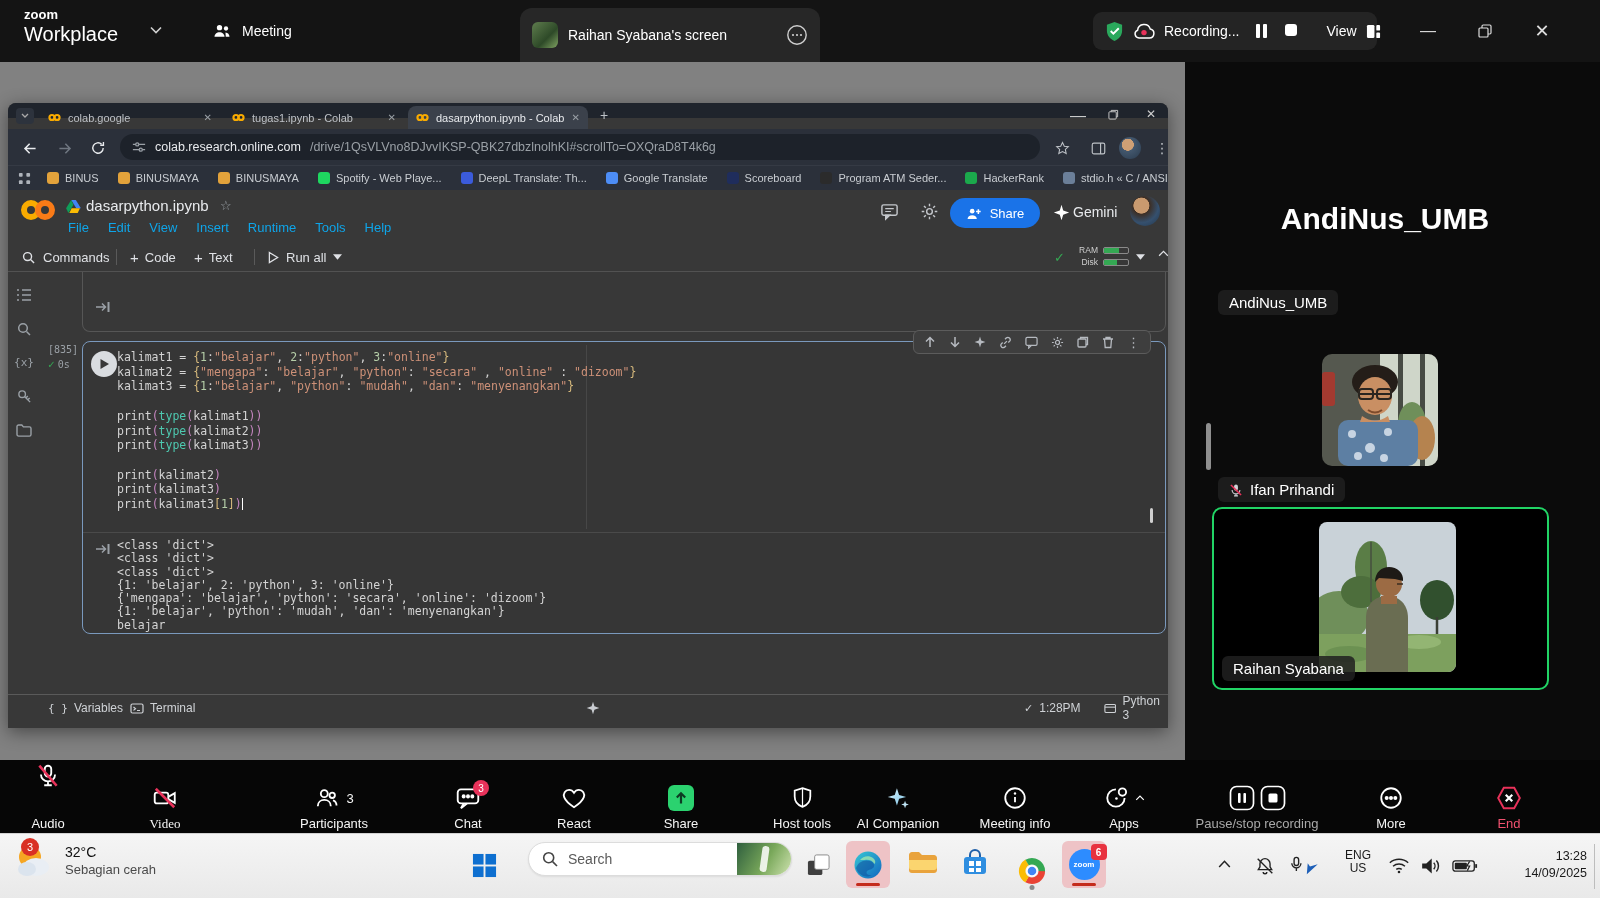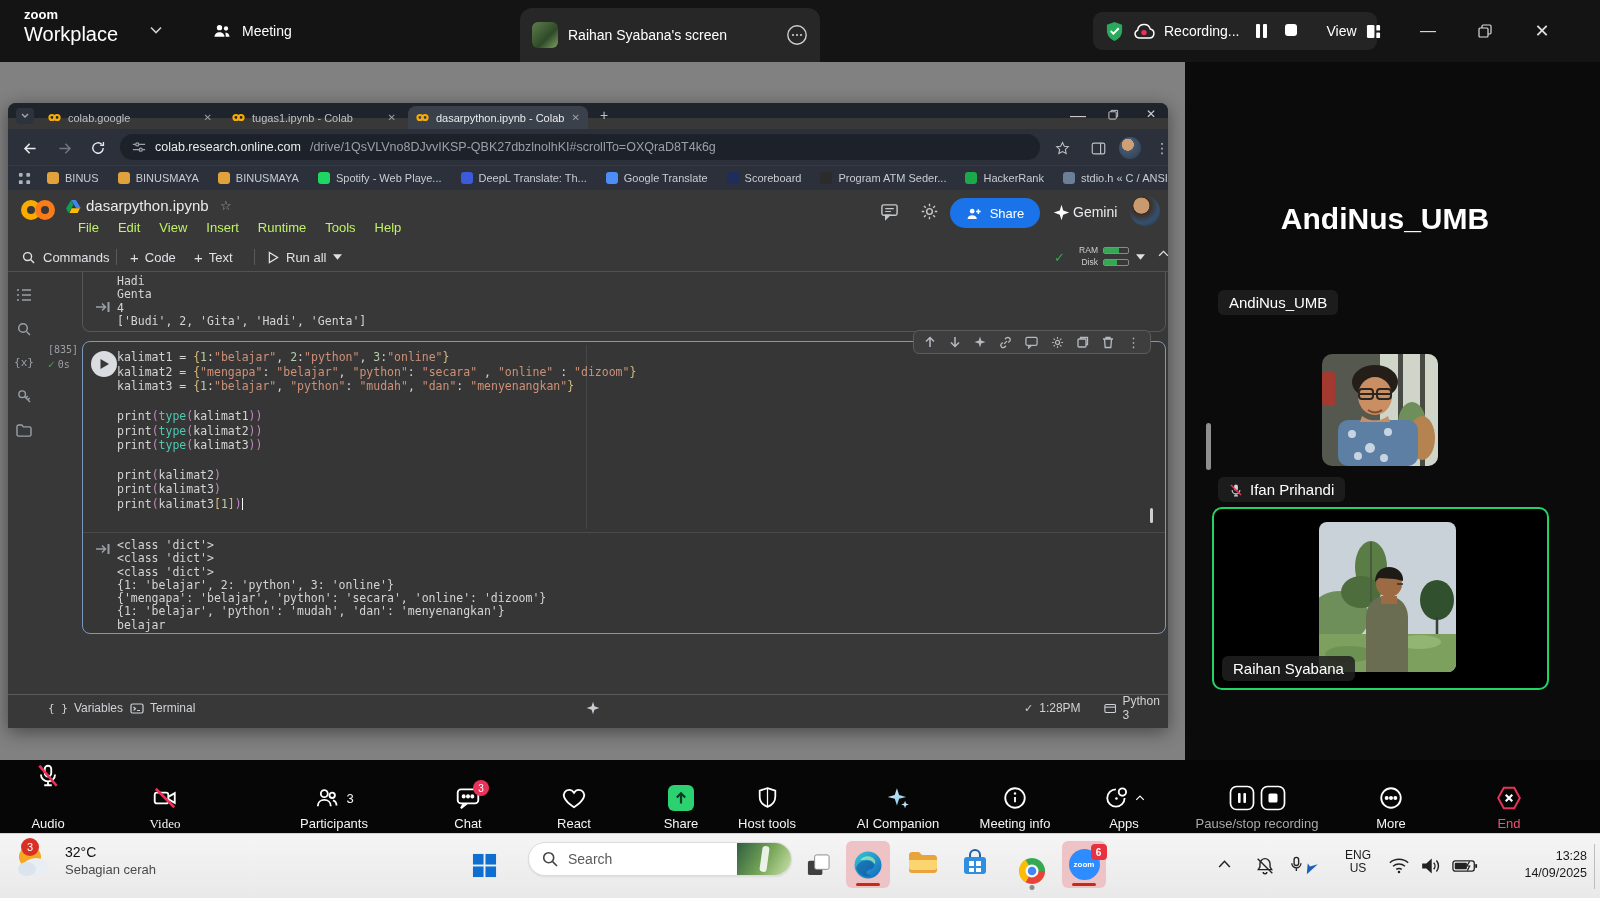--- a/index.html
+++ b/index.html
@@ -41,21 +41,21 @@
   .url-d{color:#e8eaed;font-size:12.5px;white-space:nowrap;}
   .url-p{color:#9aa0a6;font-size:12.5px;white-space:nowrap;overflow:hidden;text-overflow:ellipsis;}
   .navic{position:absolute;top:7px;width:24px;height:24px;display:flex;align-items:center;justify-content:center;}
   .bbm{position:absolute;left:0;top:62px;width:1160px;height:25px;background:#2b303a;border-top:1px solid rgba(255,255,255,.05);display:flex;align-items:center;padding:0 10px;color:#c9cdd2;font-size:11px;}
   .bm{display:flex;align-items:center;gap:6px;margin-right:19px;white-space:nowrap;}
   .fav{width:12px;height:12px;border-radius:3px;flex:none;}
   .bmdiv{width:1px;height:14px;background:#4a505a;margin:0 12px 0 4px;}
 
   
   .colab{position:absolute;left:0;top:87px;width:1160px;height:538px;background:#383838;color:#e8eaed;}
-  .cmenu{position:absolute;left:60px;top:30px;display:flex;gap:19px;font-size:13px;color:#bef264;margin-left:10px;}
+  .cmenu{position:absolute;left:60px;top:30px;display:flex;gap:19px;font-size:13px;color:#0ea5e9;}
   .ctoolbar{position:absolute;left:0;top:52px;width:1160px;height:30px;border-bottom:1px solid #525252;font-size:13px;color:#dfe1e5;}
   .tbsep{position:absolute;top:7px;width:1px;height:16px;background:#5a5a5a;}
   .sharepill{position:absolute;left:942px;top:8px;width:90px;height:30px;background:#1a73e8;border-radius:15px;display:flex;align-items:center;justify-content:center;gap:7px;color:#fff;font-size:13px;font-weight:500;}
   .avatar30{position:absolute;left:1122px;top:6px;width:30px;height:30px;border-radius:50%;background:radial-gradient(circle at 38% 32%,#c99a6f 28%,#3c2e24 30%,#35506e 62%,#23364a);}
   .gauge{width:26px;height:7px;border:1px solid #8a8a8a;border-radius:2px;overflow:hidden;}
   .gauge i{display:block;height:100%;background:#34a853;}
   .crail{position:absolute;left:0;top:82px;width:32px;height:422px;}
   .railic{position:absolute;left:7px;width:18px;height:18px;color:#9aa0a6;display:flex;align-items:center;justify-content:center;font-size:11px;}
   .prevcell{position:absolute;left:74px;top:82px;width:1084px;height:60px;border:1px solid #565656;border-top:none;border-radius:0 0 8px 8px;}
   .ol{white-space:pre;font-family:"DejaVu Sans Mono",monospace;font-size:11.5px;line-height:13.3px;color:#d4d4d4;}
@@ -463,26 +463,20 @@
               </span>
           </div>
 
           <div class="prevcell">
             <span class="abs" style="left:12px;top:28px;">
                 <svg width="16" height="14" viewBox="0 0 16 14" fill="none" stroke="#9aa0a6" stroke-width="1.5">
                   <path d="M1 7h9M7 3.5 10.5 7 7 10.5"></path>
                   <path d="M13.5 2v10" stroke-width="2"></path>
                 </svg>
               </span>
-            <div class="abs" style="left:34px;top:3px;">
-                <div class="ol">Hadi</div>
-                <div class="ol">Genta</div>
-                <div class="ol">4</div>
-                <div class="ol">['Budi', 2, 'Gita', 'Hadi', 'Genta']</div>
-              </div>
           </div>
 
           <div class="gut" style="top:154px;">[835]</div>
           <div class="gut row" style="top:168px;gap:3px;">
               <span class="chk">✓</span>
               <span>0s</span>
             </div>
 
           <div class="cell">
             <div class="celltools">
@@ -743,21 +737,21 @@
 
     <div class="zbtn" style="left:645px;width:72px;">
       <span class="sharesq">
           <svg width="16" height="16" viewBox="0 0 16 16" fill="none" stroke="#0d3b23" stroke-width="2.2">
             <path d="M8 13.5V4M3.8 7.5 8 3.2l4.2 4.3"></path>
           </svg>
         </span>
       <span class="lbl">Share</span>
     </div>
 
-    <div class="zbtn" style="left:724px;width:86px;">
+    <div class="zbtn" style="left:759px;width:86px;">
       <span>
           <svg width="25" height="26" viewBox="0 0 24 24" fill="none" stroke="#fff" stroke-width="1.7">
             <path d="M12 2.5 19.5 5v5.5c0 4.8-3.2 8.4-7.5 10-4.3-1.6-7.5-5.2-7.5-10V5z"></path>
             <path d="M12 2.5v18" stroke-width="1.2"></path>
           </svg>
         </span>
       <span class="lbl">Host tools</span>
     </div>
 
     <div class="zbtn" style="left:843px;width:110px;">

